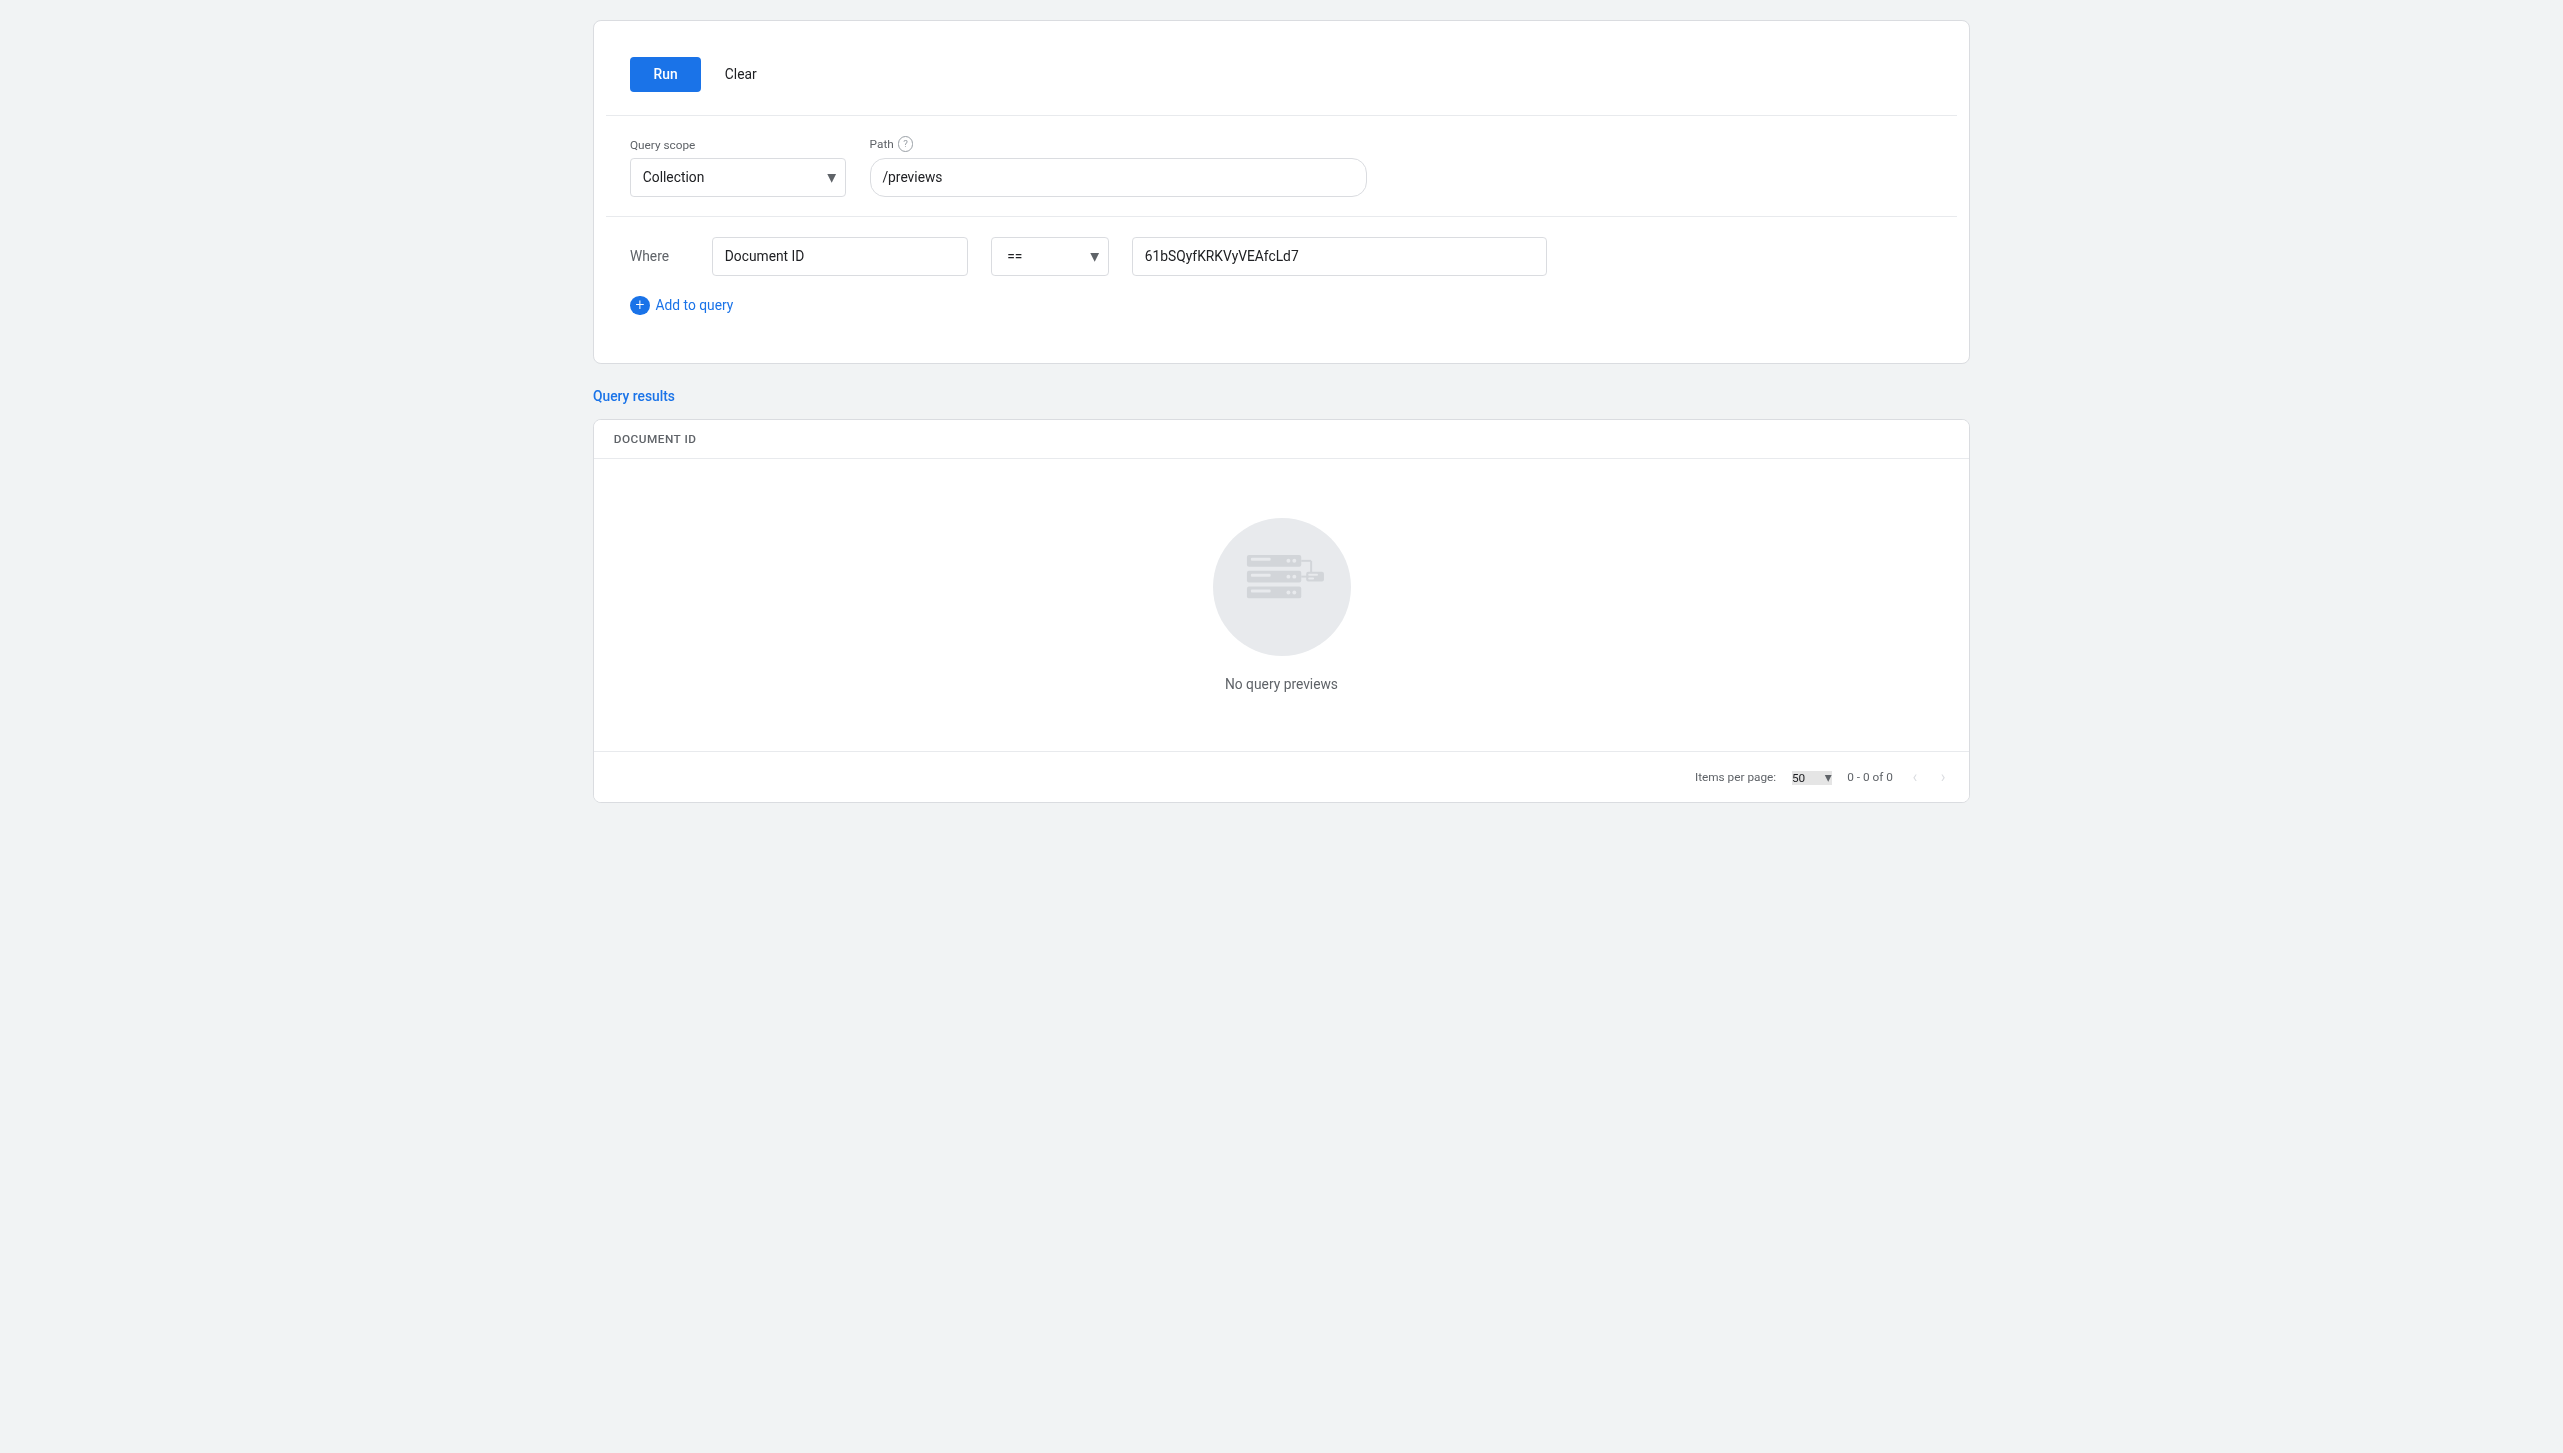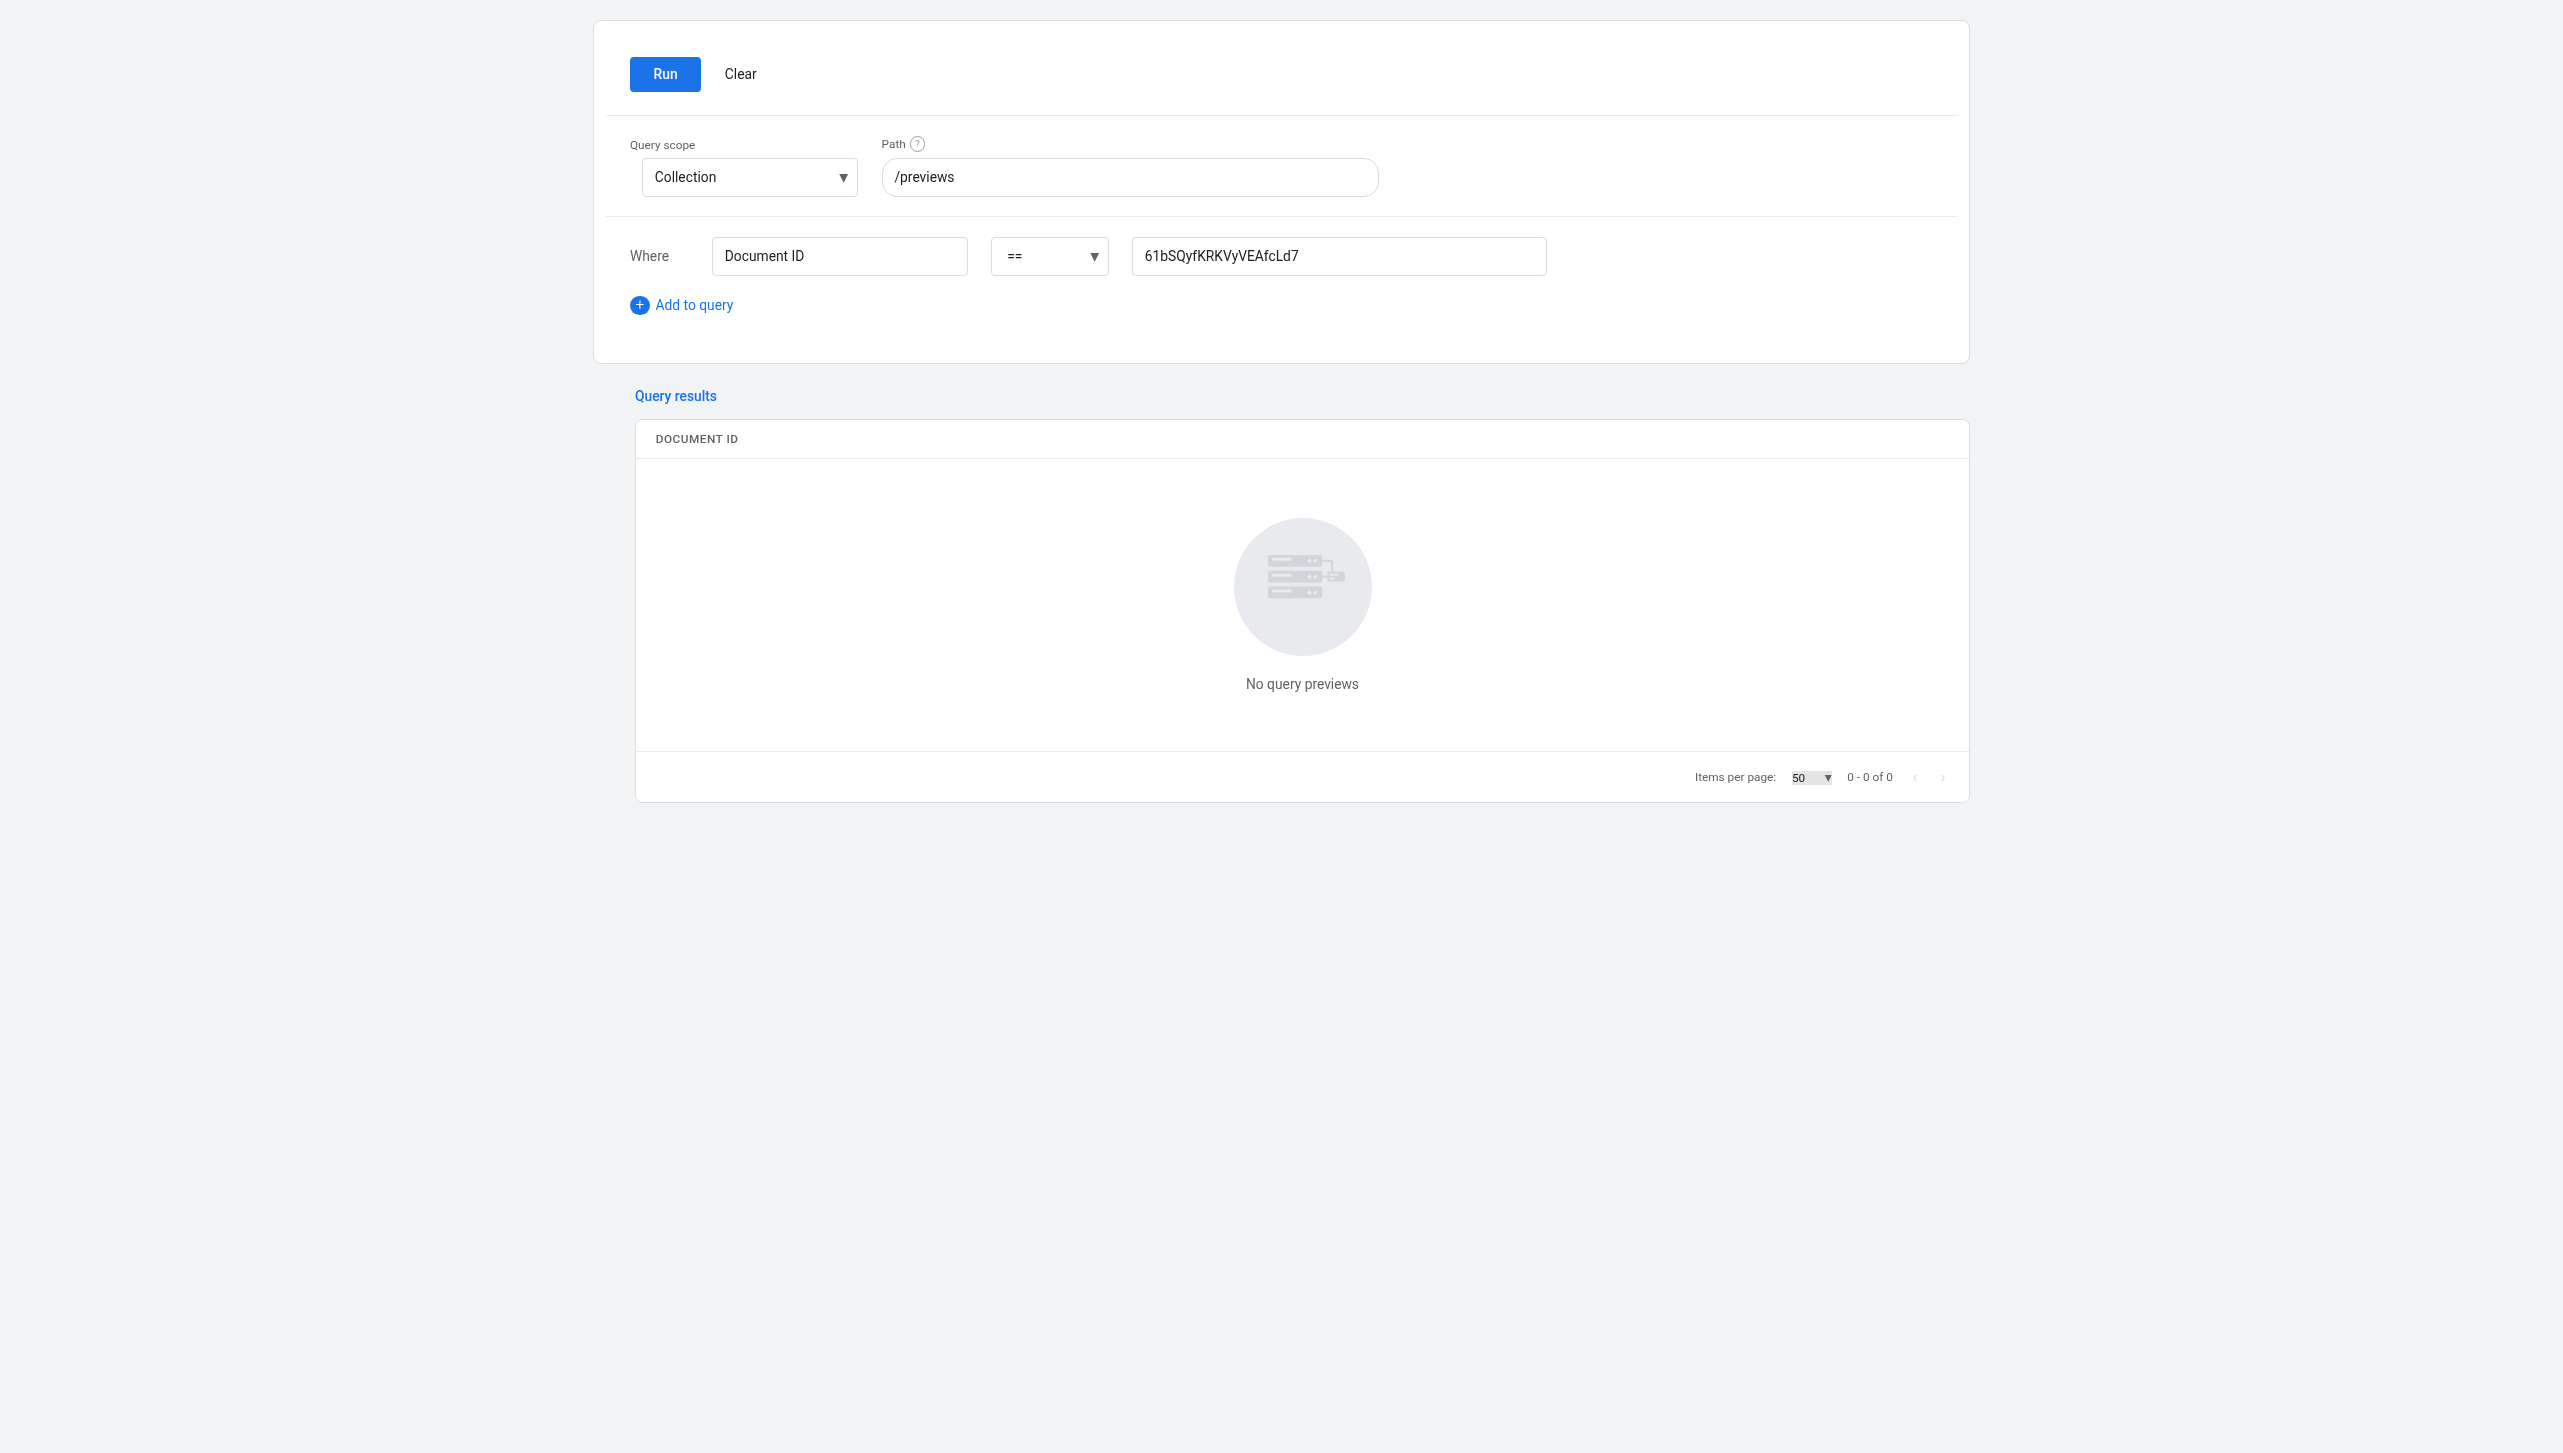--- a/index.html
+++ b/index.html
@@ -106,21 +106,20 @@
       align-items: center;
       justify-content: center;
       font-size: 9.8px;
       color: #9aa0a6;
       cursor: pointer;
     }
 
     .select-wrapper {
       position: relative;
       display: inline-block;
-      margin-left: 12px;
     }
 
     .scope-select {
       appearance: none;
       background: #fff;
       border: 1px solid #dadce0;
       border-radius: 3.9px;
       padding: 7.9px 35px 7.9px 11.8px;
       font-size: 13.8px;
       color: #202124;
@@ -230,21 +229,20 @@
       display: inline-flex;
       align-items: center;
       justify-content: center;
       font-size: 15.7px;
       font-weight: 300;
       line-height: 1;
     }
 
     .query-results-section {
       margin-top: 7.9px;
-      margin-left: 42px;
     }
 
     .query-results-title {
       font-size: 13.8px;
       color: #1a73e8;
       font-weight: 500;
       margin-bottom: 15.7px;
     }
 
     .results-card {

